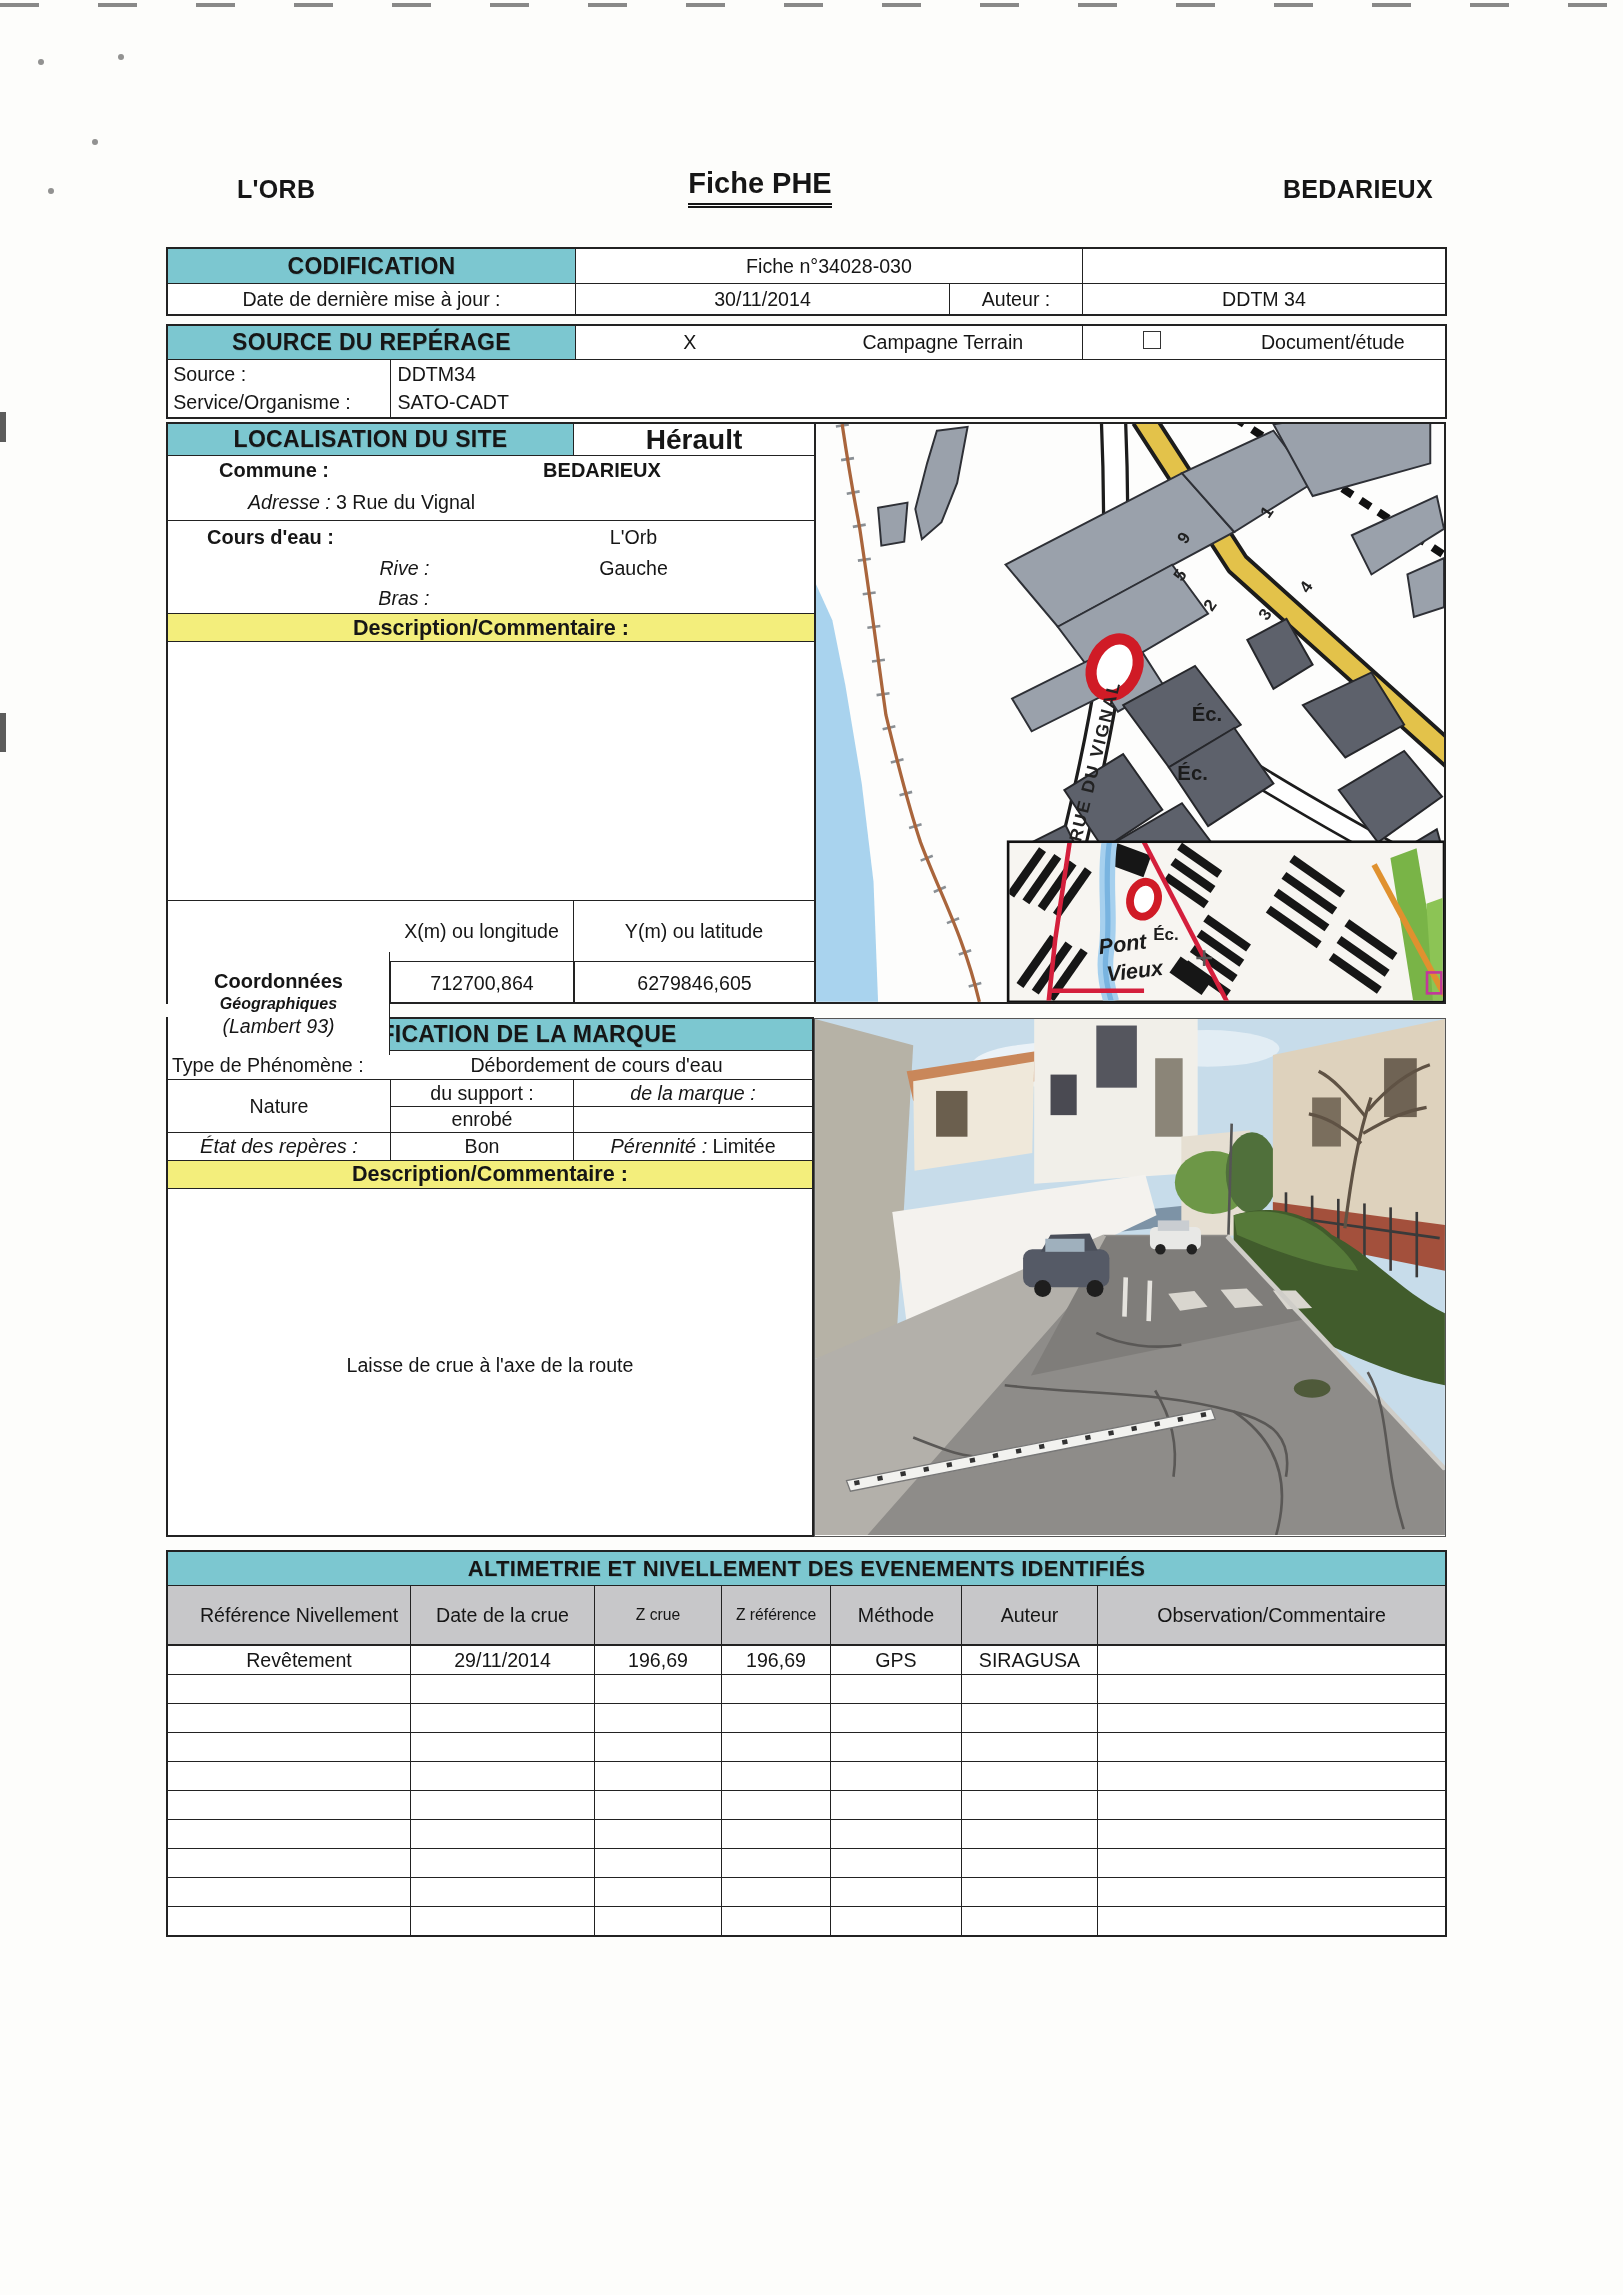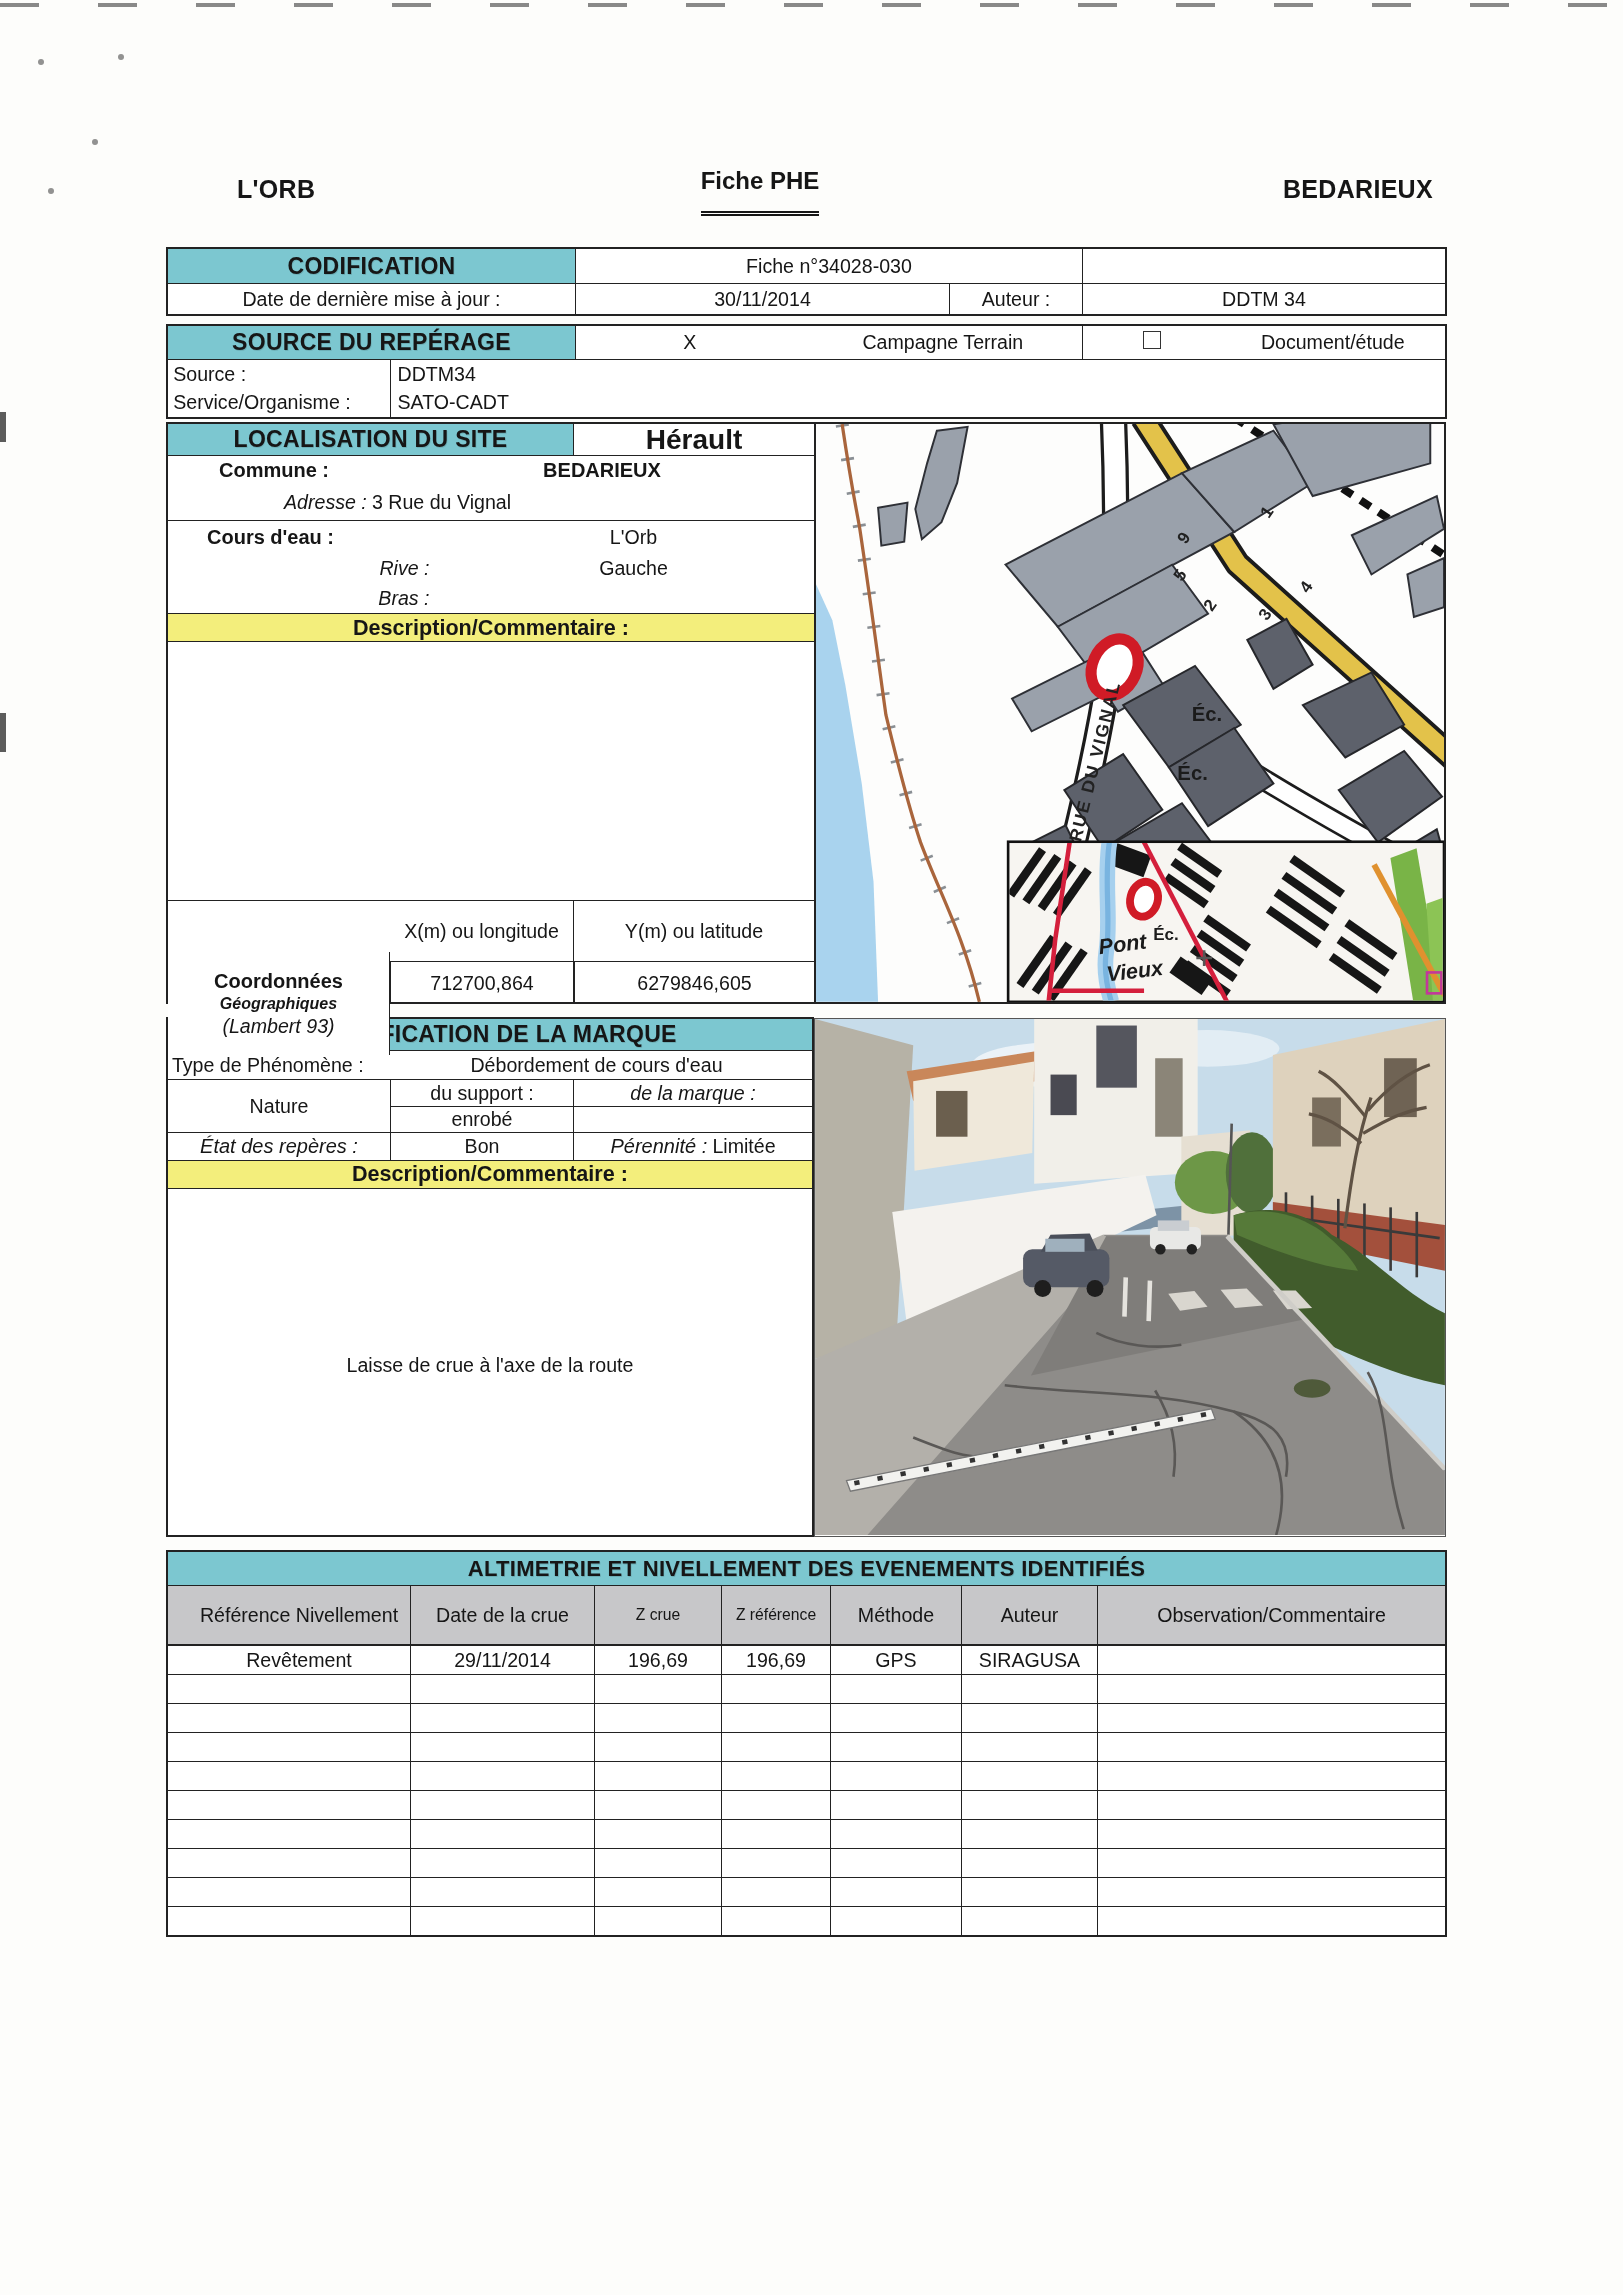--- a/index.html
+++ b/index.html
@@ -11,21 +11,21 @@
   }
   .abs { position: absolute; }
   
   .scanline { left:0; top:2.6px; width:100%; height:4.6px;
     background: repeating-linear-gradient(90deg,#2a2a2a 0 39px, transparent 39px 98px);
     opacity:.55; }
   .speck { width:5.9px; height:5.9px; border-radius:50%; background:#777; opacity:.8; }
   .edge-mark { left:0; width:5.9px; background:#333; opacity:.8; }
   
   .hdr { font-weight: bold; font-size: 25px; letter-spacing: 0.3px; }
-  .title { font-weight: bold; font-size: 24px; border-bottom: 5.2px double #161616; padding-bottom: 17px; }
+  .title { font-weight: bold; font-size: 29px; border-bottom: 5.2px double #161616; padding-bottom: 4px; }
   
   .tbl { border: 2px solid #222; background: #fff; }
   .row { display: flex; width: 100%; }
   .cell { display: flex; align-items: center; justify-content: center;
           font-size: 19.6px; border-right: 1.3px solid #222; overflow: hidden; white-space: nowrap; }
   .cell:last-child { border-right: none; }
   .bt { border-top: 1.3px solid #222; }
   .teal { background: #7cc7d0; font-weight: bold; font-size: 23px; letter-spacing: 0.3px;
           text-shadow: 0.7px 0.7px 0 rgba(0,0,0,.12); }
   .yellow { background: #f3ee7c; font-weight: bold; font-size: 21.6px; }
@@ -102,21 +102,21 @@
   <div class="abs tbl" style="left:166px;top:422px;width:648px;height:582px;border-right:none;">
     <div class="row" style="height:31px;">
       <div class="cell teal" style="width:406px;">LOCALISATION DU SITE</div>
       <div class="cell bold" style="flex:1;font-size:28px;border-right:none;">Hérault</div>
     </div>
     <div class="row bt" style="height:29px;">
       <div class="cell left-al bold" style="width:222px;border-right:none;padding-left:51px;font-size:20px;">Commune :</div>
       <div class="cell bold" style="flex:1;border-right:none;font-size:20px;">BEDARIEUX</div>
     </div>
     <div class="row" style="height:36px;">
-      <div class="cell left-al" style="width:100%;border-right:none;padding-left:116px;">
+      <div class="cell left-al" style="width:100%;border-right:none;padding-left:80px;">
         <span class="it">Adresse :</span>
         <span style="margin-left:5.2px;">3 Rue du Vignal</span>
       </div>
     </div>
     <div class="row bt" style="height:33px;">
       <div class="cell left-al bold" style="width:285px;border-right:none;padding-left:39px;font-size:20px;">Cours d'eau :</div>
       <div class="cell" style="flex:1;border-right:none;">L'Orb</div>
     </div>
     <div class="row" style="height:31px;">
       <div class="cell it" style="width:285px;border-right:none;justify-content:flex-end;padding-right:23.5px;">Rive :</div>

